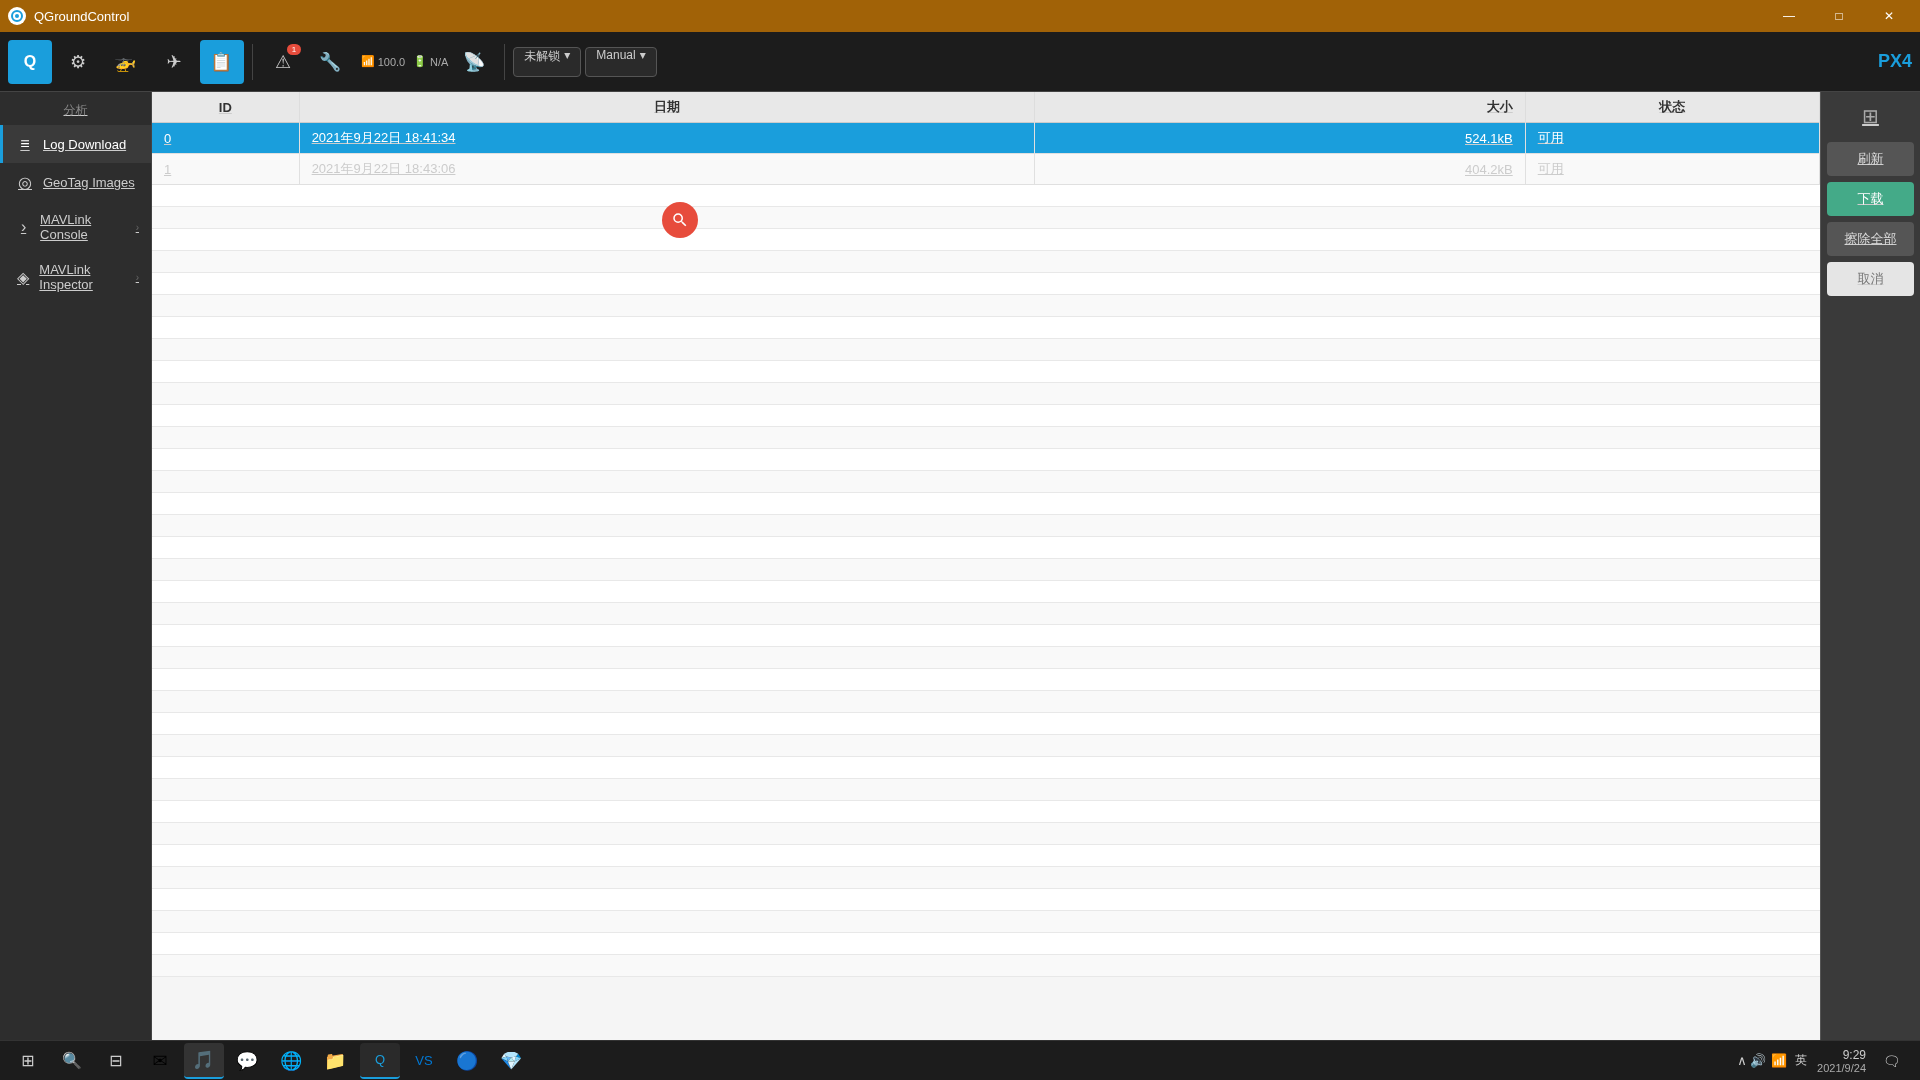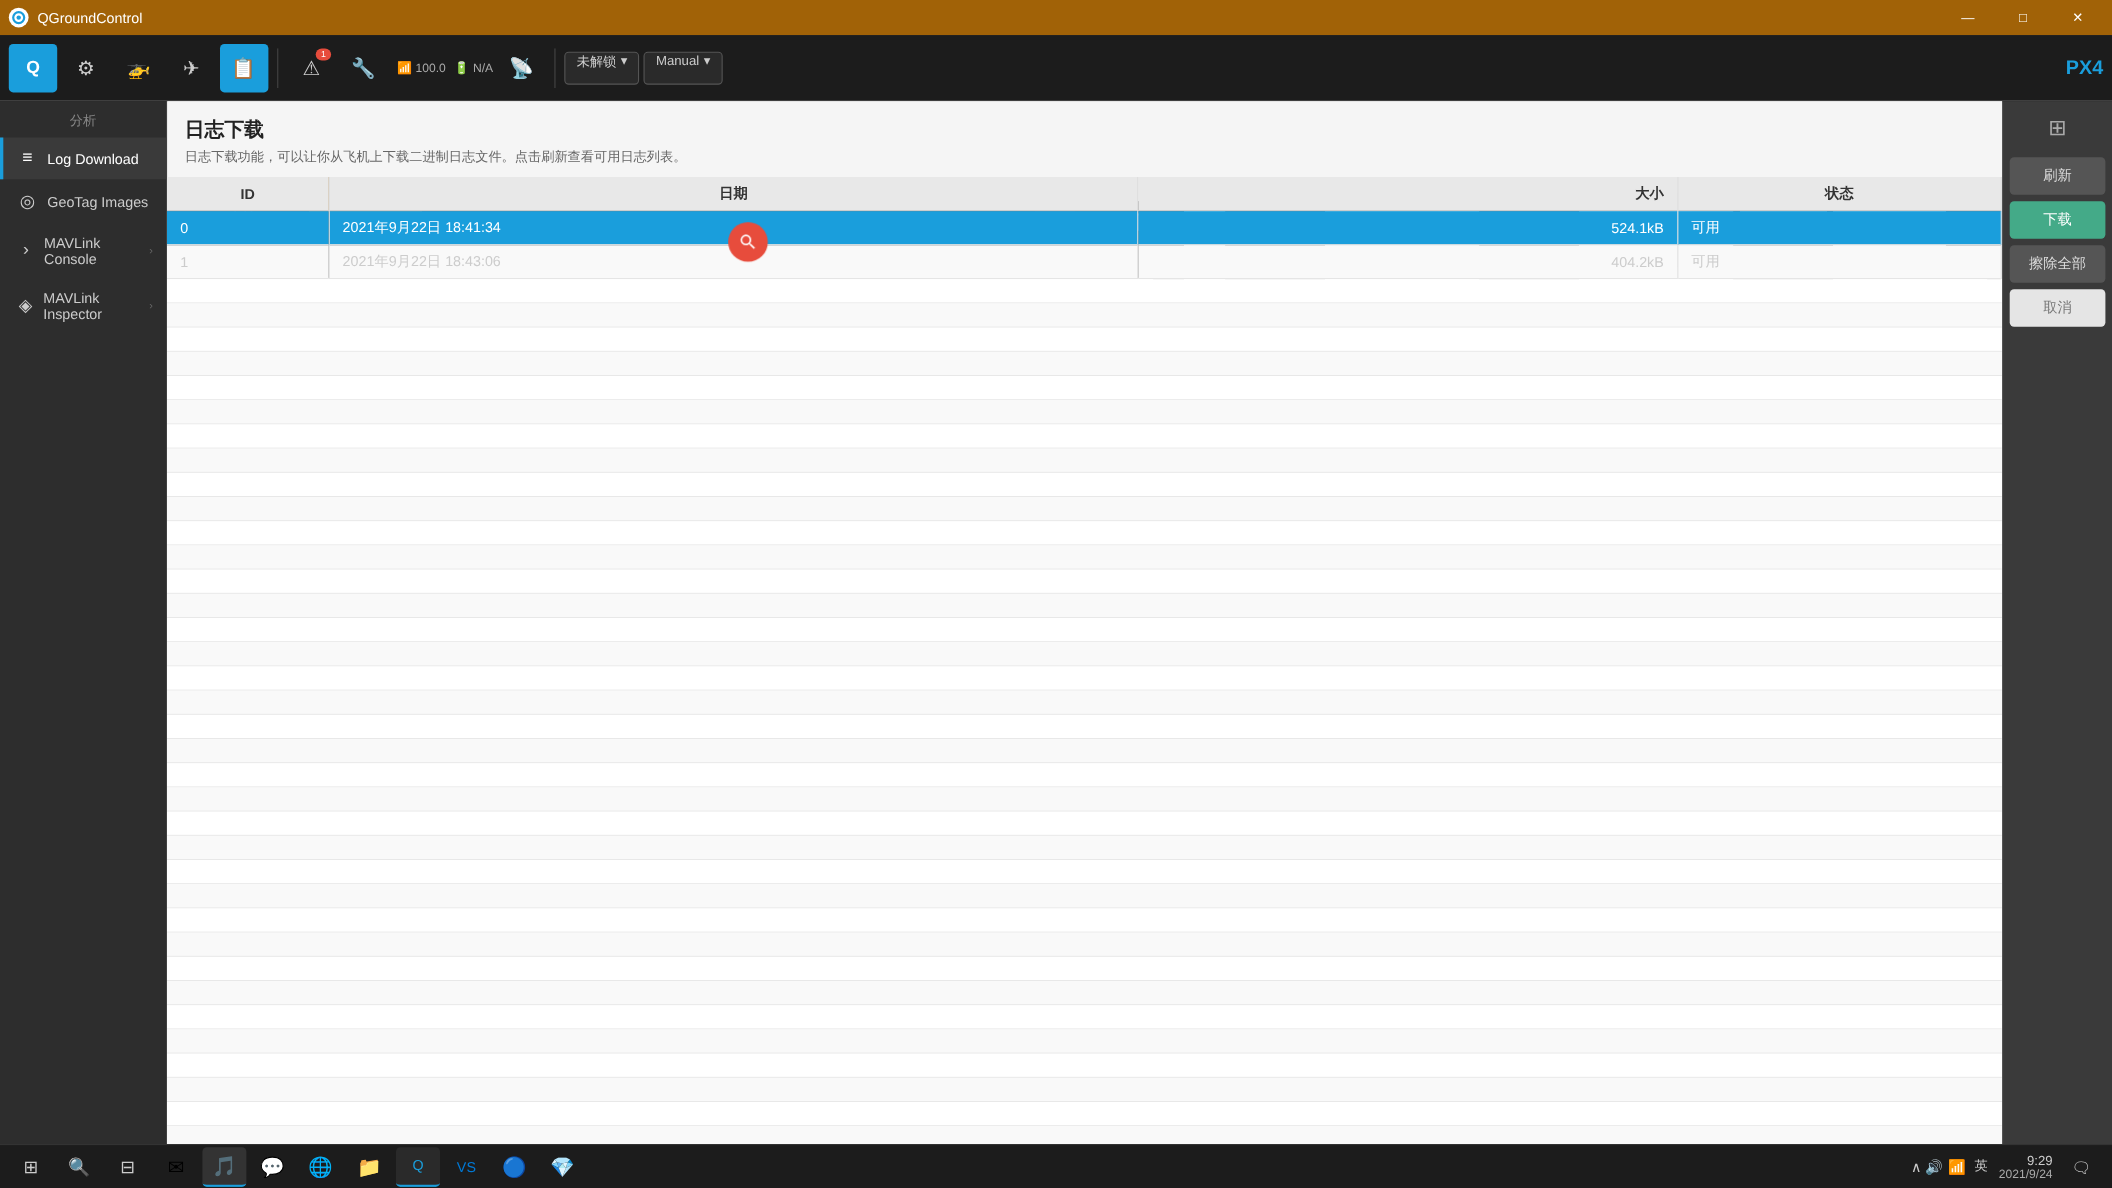--- a/index.html
+++ b/index.html
@@ -58,21 +58,21 @@
     .dropdown-btn {
       height: 30px; padding: 0 10px;
       background: #2a2a2a; border: 1px solid #555;
       color: #ccc; border-radius: 4px;
       cursor: pointer; font-size: 12px;
       display: flex; gap: 4px;
     }
     .px4-logo { color: #1a9edc; font-size: 18px; font-weight: bold; margin-left: 19px; }
 
     
-    .main-layout { display: flex; height: calc(1080px - 32px - 60px - 40px); }
+    .main-layout { display: flex; height: calc(1080px - 32px - 60px - 40px); text-decoration: underline; }
 
     
     .sidebar {
       width: 152px;
       background: #2d2d2d;
       border-right: 1px solid #444;
       flex-shrink: 0;
     }
     .sidebar-section-title {
       padding: 10px 12px 6px;
@@ -321,24 +321,20 @@
     </div>
 
     <div class="sidebar-item">
       <span class="sidebar-item-icon">◈</span>
       <span>MAVLink Inspector</span>
       <span class="sidebar-arrow">›</span>
     </div>
   </div>
 
   <div class="content">
-    <div class="content-header">
-      <div class="content-title">日志下载</div>
-      <div class="content-desc">日志下载功能，可以让你从飞机上下载二进制日志文件。点击刷新查看可用日志列表。</div>
-    </div>
 
     <div class="search-icon-float">
       <svg viewBox="0 0 24 24">
         <path d="M15.5 14h-.79l-.28-.27A6.471 6.471 0 0 0 16 9.5 6.5 6.5 0 1 0 9.5 16c1.61 0 3.09-.59 4.23-1.57l.27.28v.79l5 4.99L20.49 19l-4.99-5zm-6 0C7.01 14 5 11.99 5 9.5S7.01 5 9.5 5 14 7.01 14 9.5 11.99 14 9.5 14z"></path>
       </svg>
     </div>
 
     <div class="log-table">
       <table>
         <thead>

